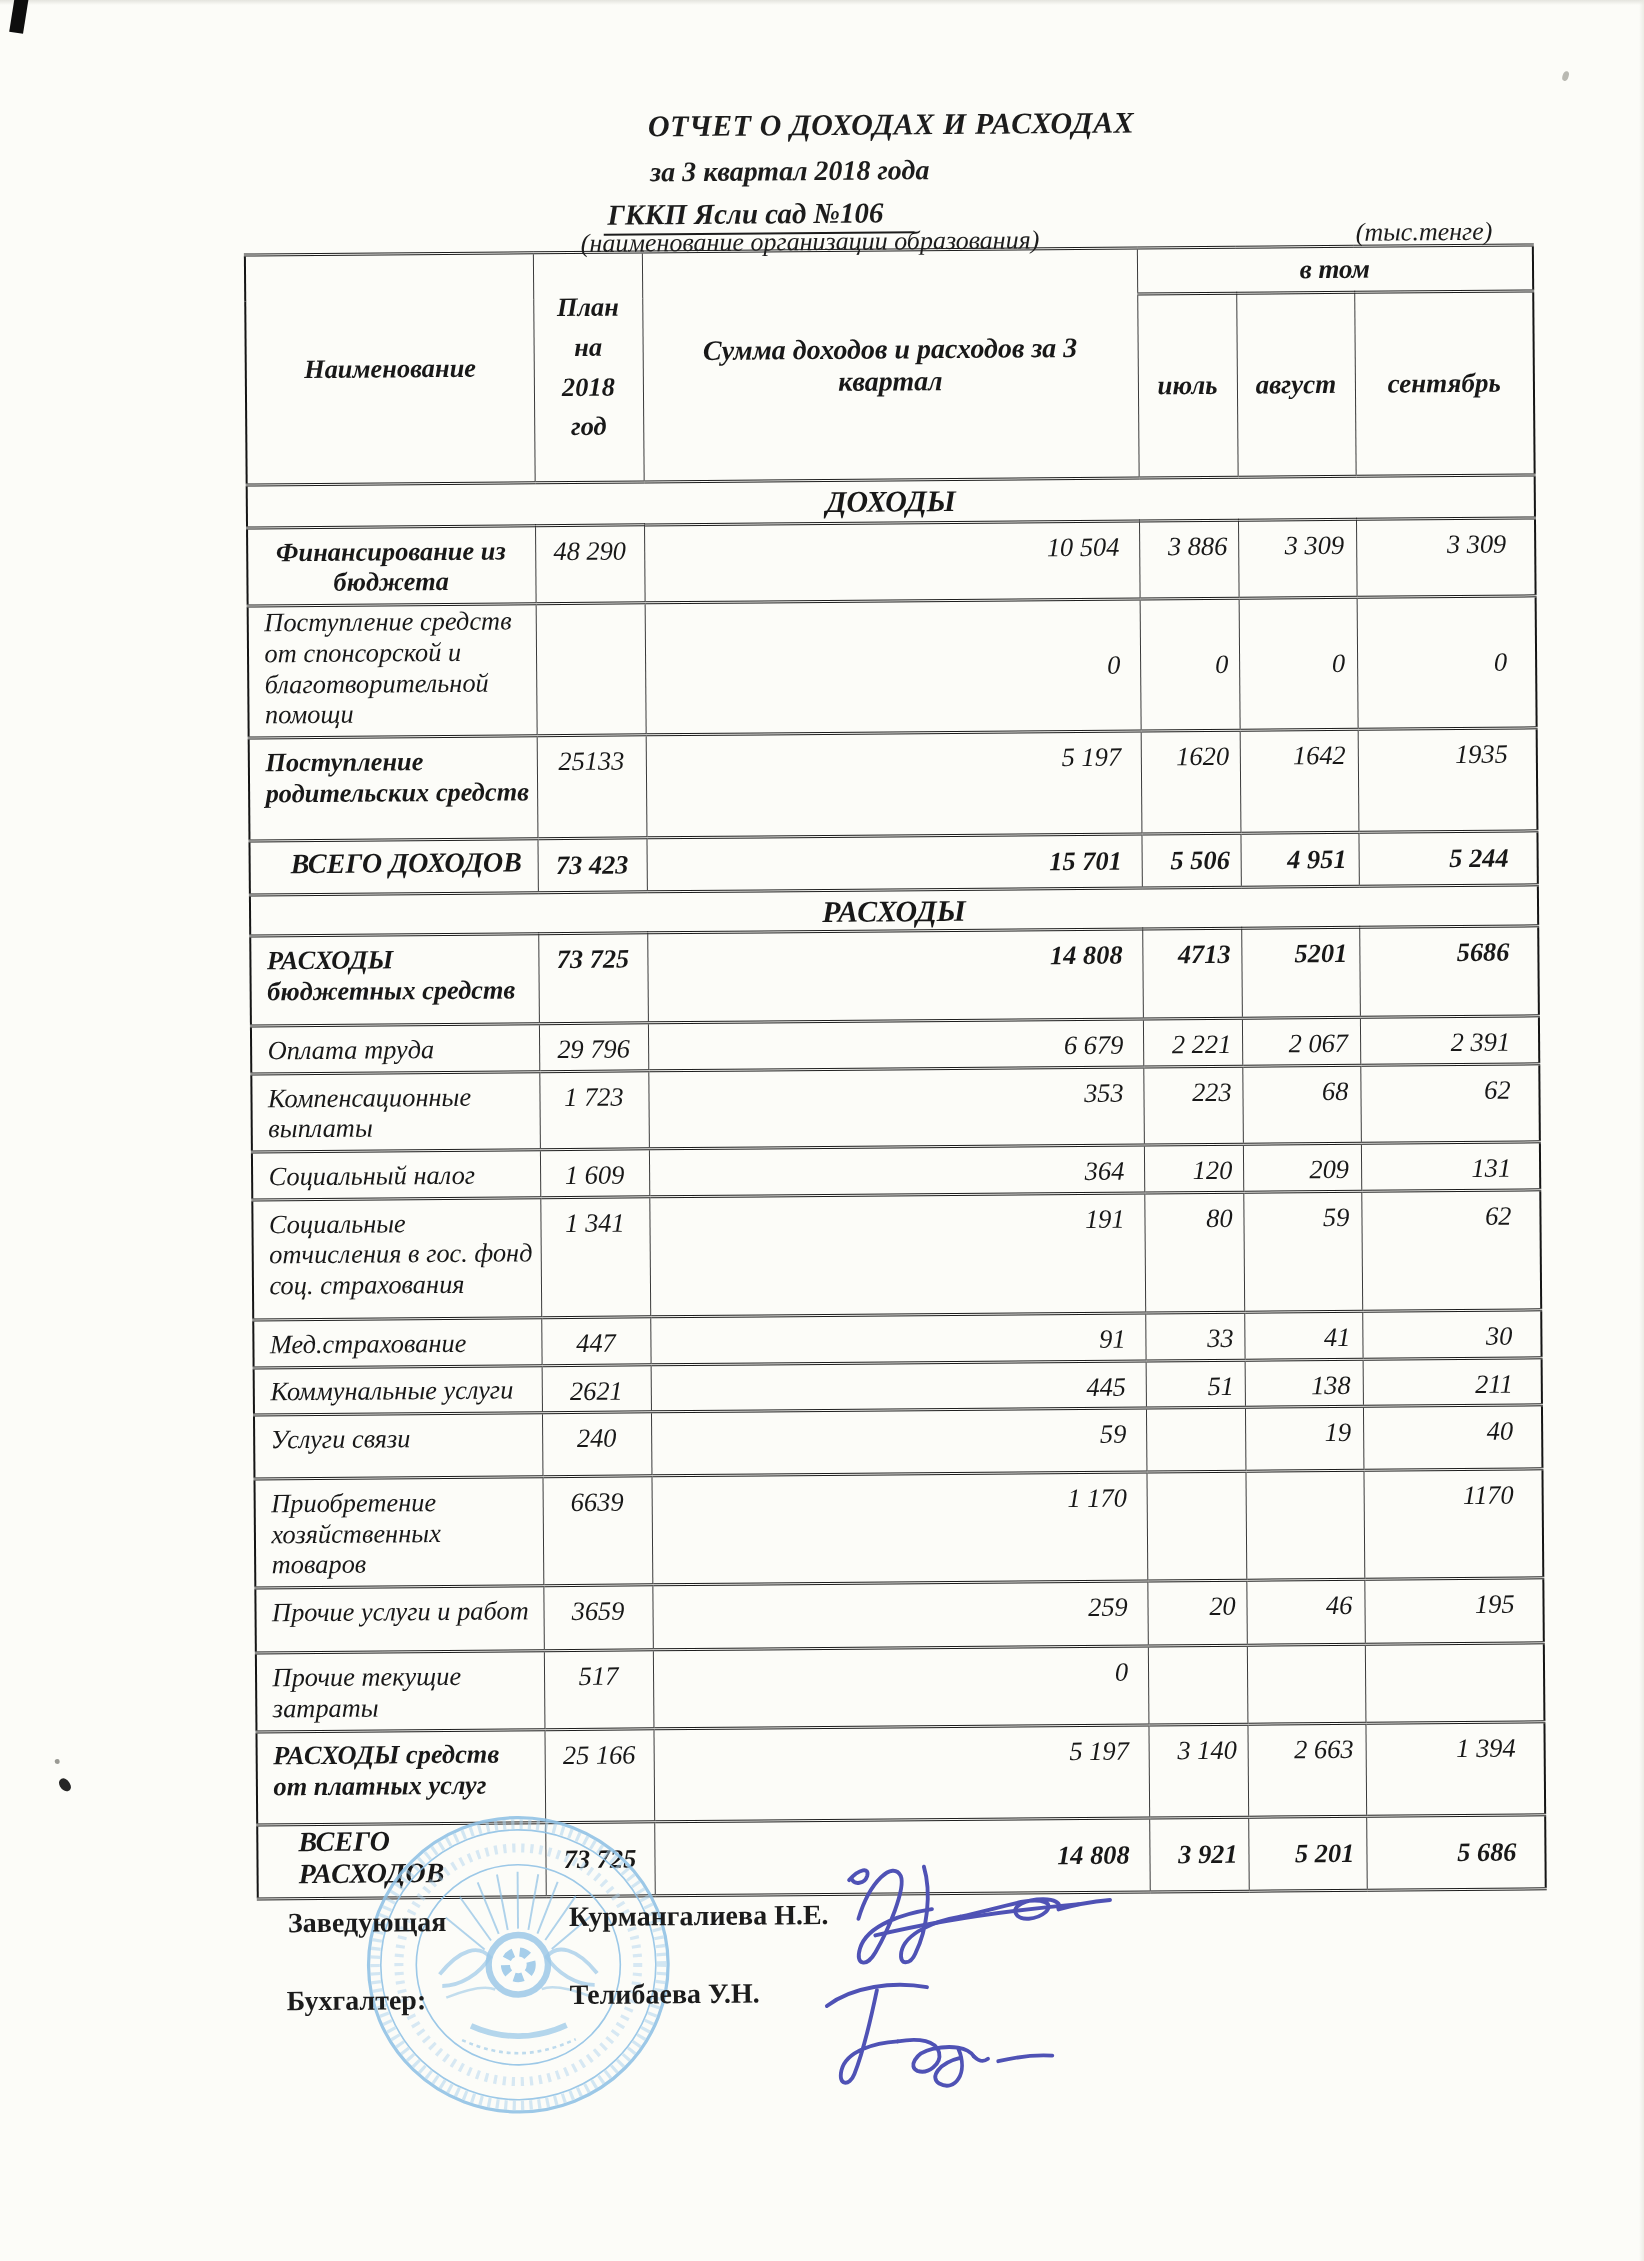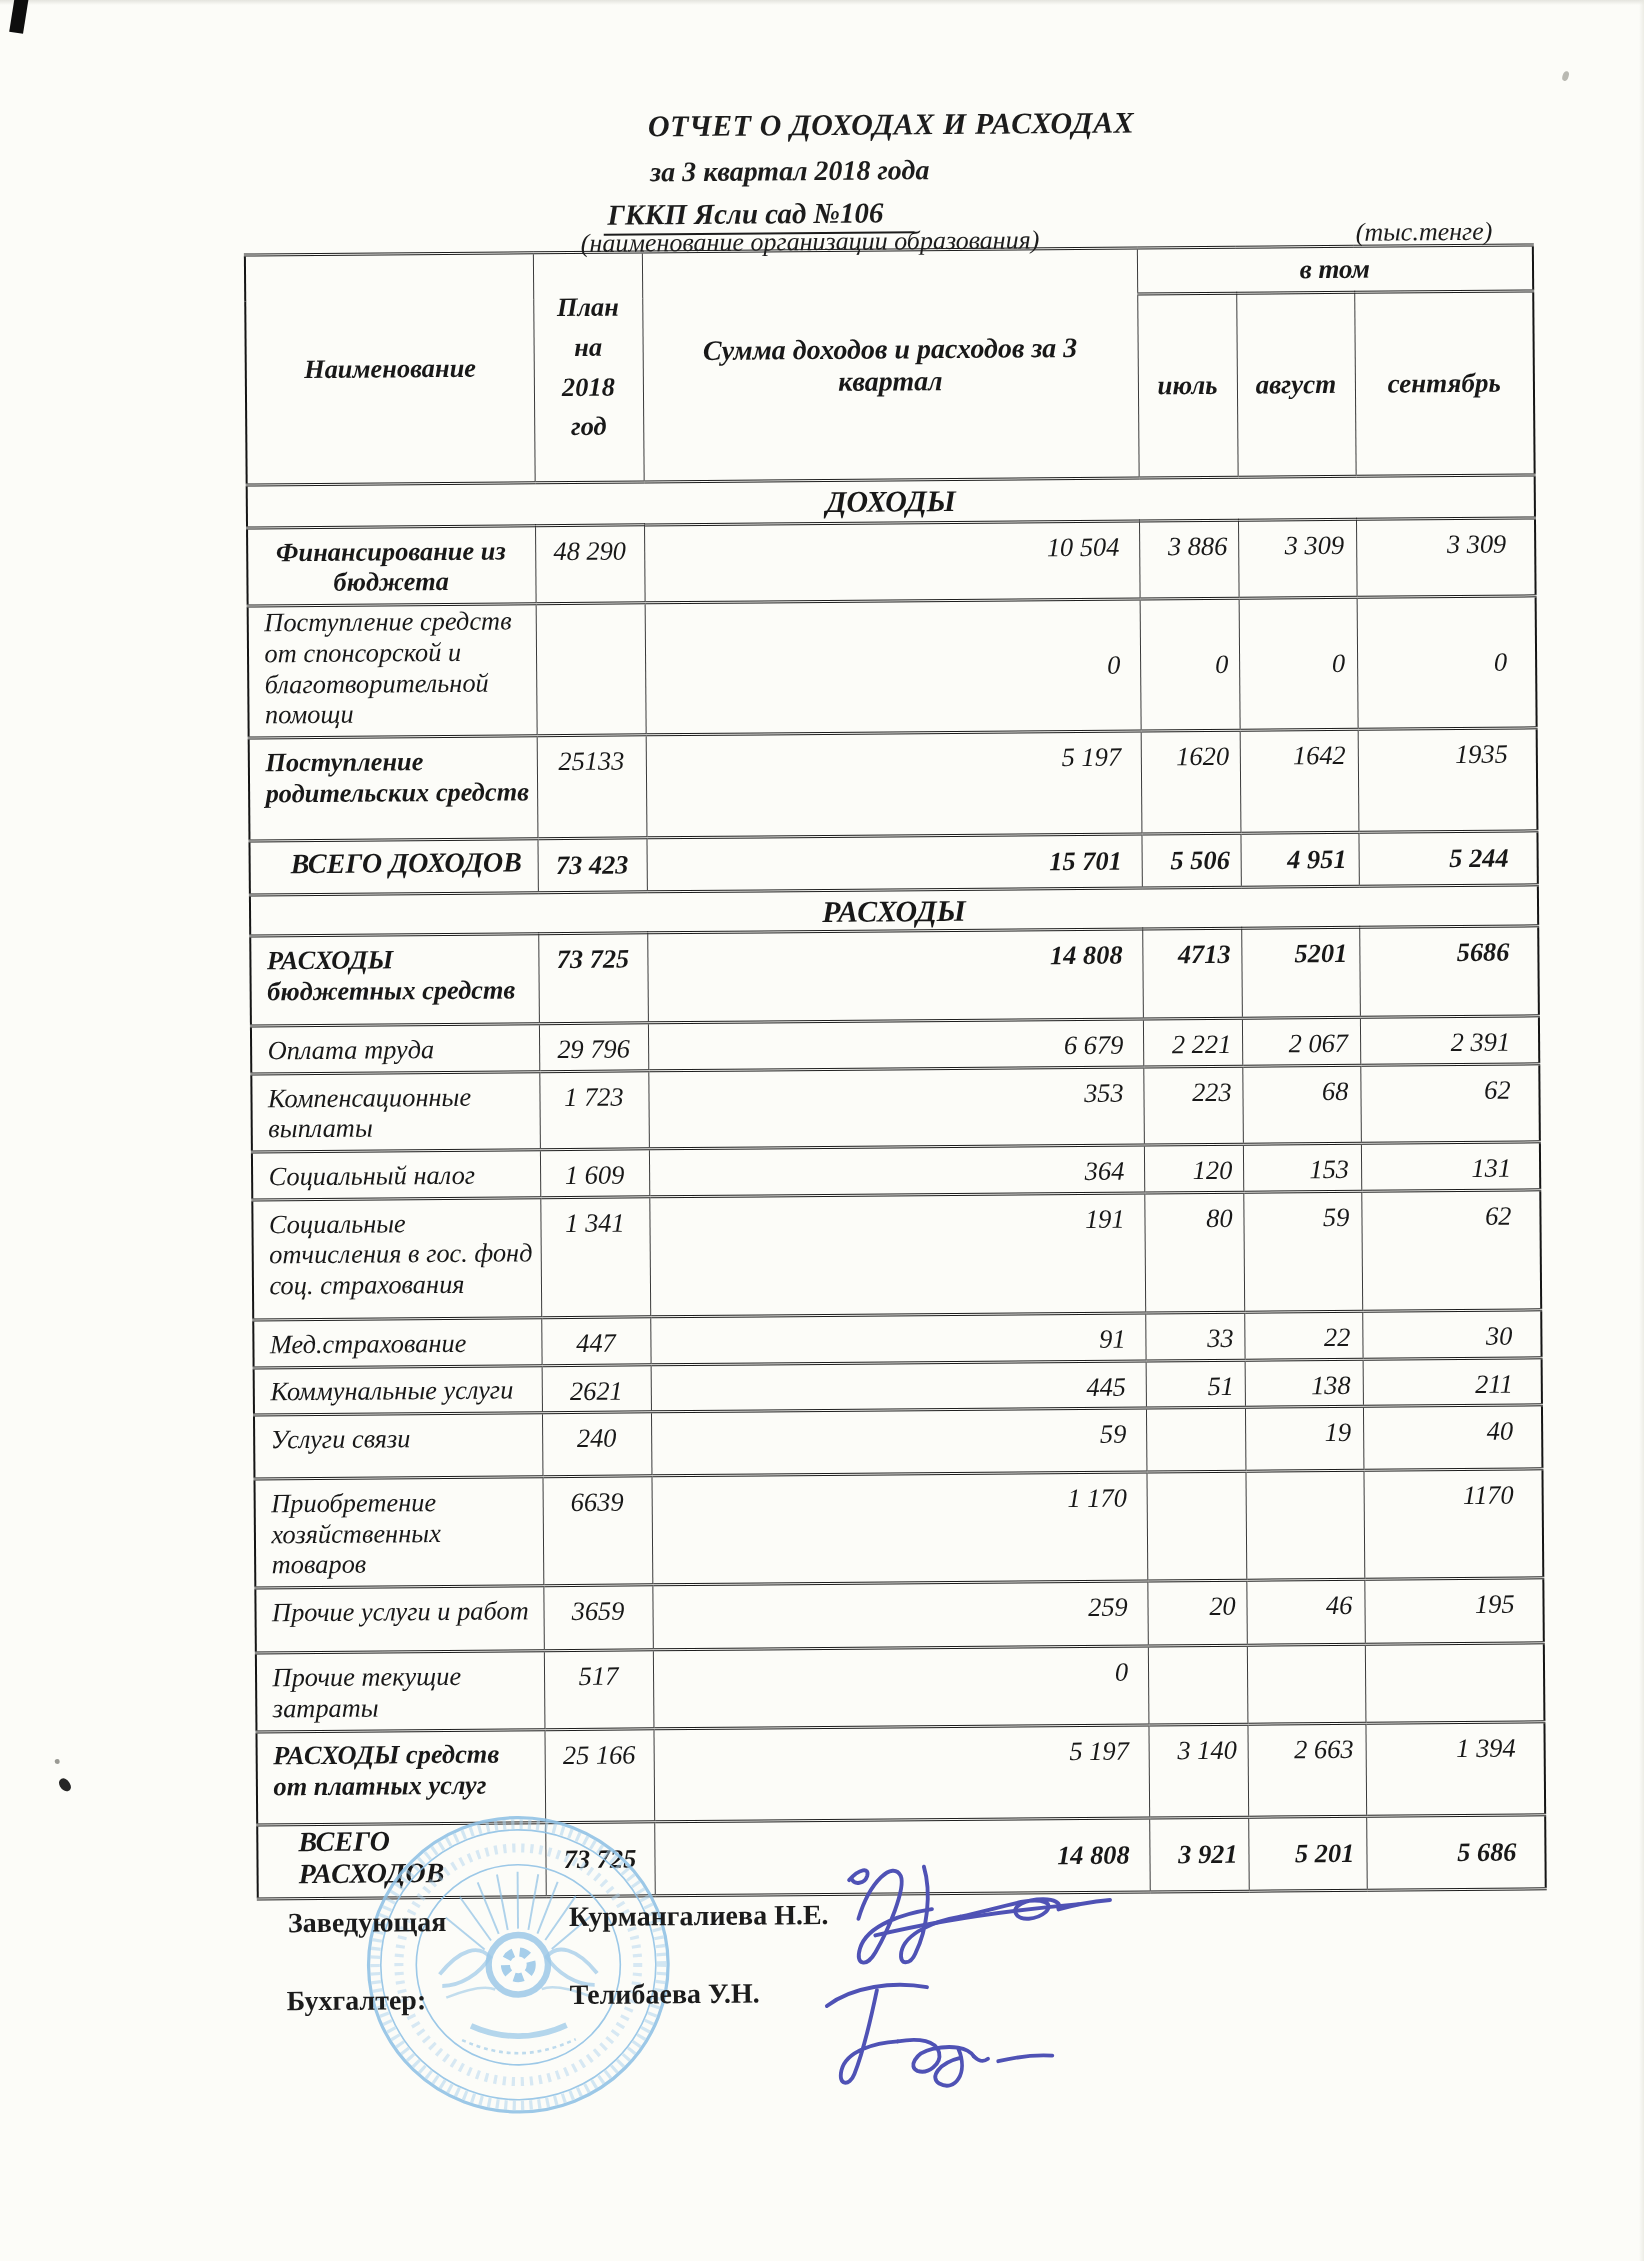--- a/index.html
+++ b/index.html
@@ -170,37 +170,37 @@
             <td class="c-sum">353</td>
             <td class="c-jul">223</td>
             <td class="c-aug">68</td>
             <td class="c-sep">62</td>
           </tr>
           <tr style="height: 41px;">
             <td class="c-label">Социальный налог</td>
             <td class="c-plan">1 609</td>
             <td class="c-sum">364</td>
             <td class="c-jul">120</td>
-            <td class="c-aug">153</td>
+            <td class="c-aug">209</td>
             <td class="c-sep">131</td>
           </tr>
           <tr style="height: 120px;">
             <td class="c-label">Социальные отчисления в гос. фонд соц. страхования</td>
             <td class="c-plan">1 341</td>
             <td class="c-sum">191</td>
             <td class="c-jul">80</td>
             <td class="c-aug">59</td>
             <td class="c-sep">62</td>
           </tr>
           <tr style="height: 44px;">
             <td class="c-label">Мед.страхование</td>
             <td class="c-plan">447</td>
             <td class="c-sum">91</td>
             <td class="c-jul">33</td>
-            <td class="c-aug">22</td>
+            <td class="c-aug">41</td>
             <td class="c-sep">30</td>
           </tr>
           <tr style="height: 41px;">
             <td class="c-label">Коммунальные услуги</td>
             <td class="c-plan">2621</td>
             <td class="c-sum">445</td>
             <td class="c-jul">51</td>
             <td class="c-aug">138</td>
             <td class="c-sep">211</td>
           </tr>

